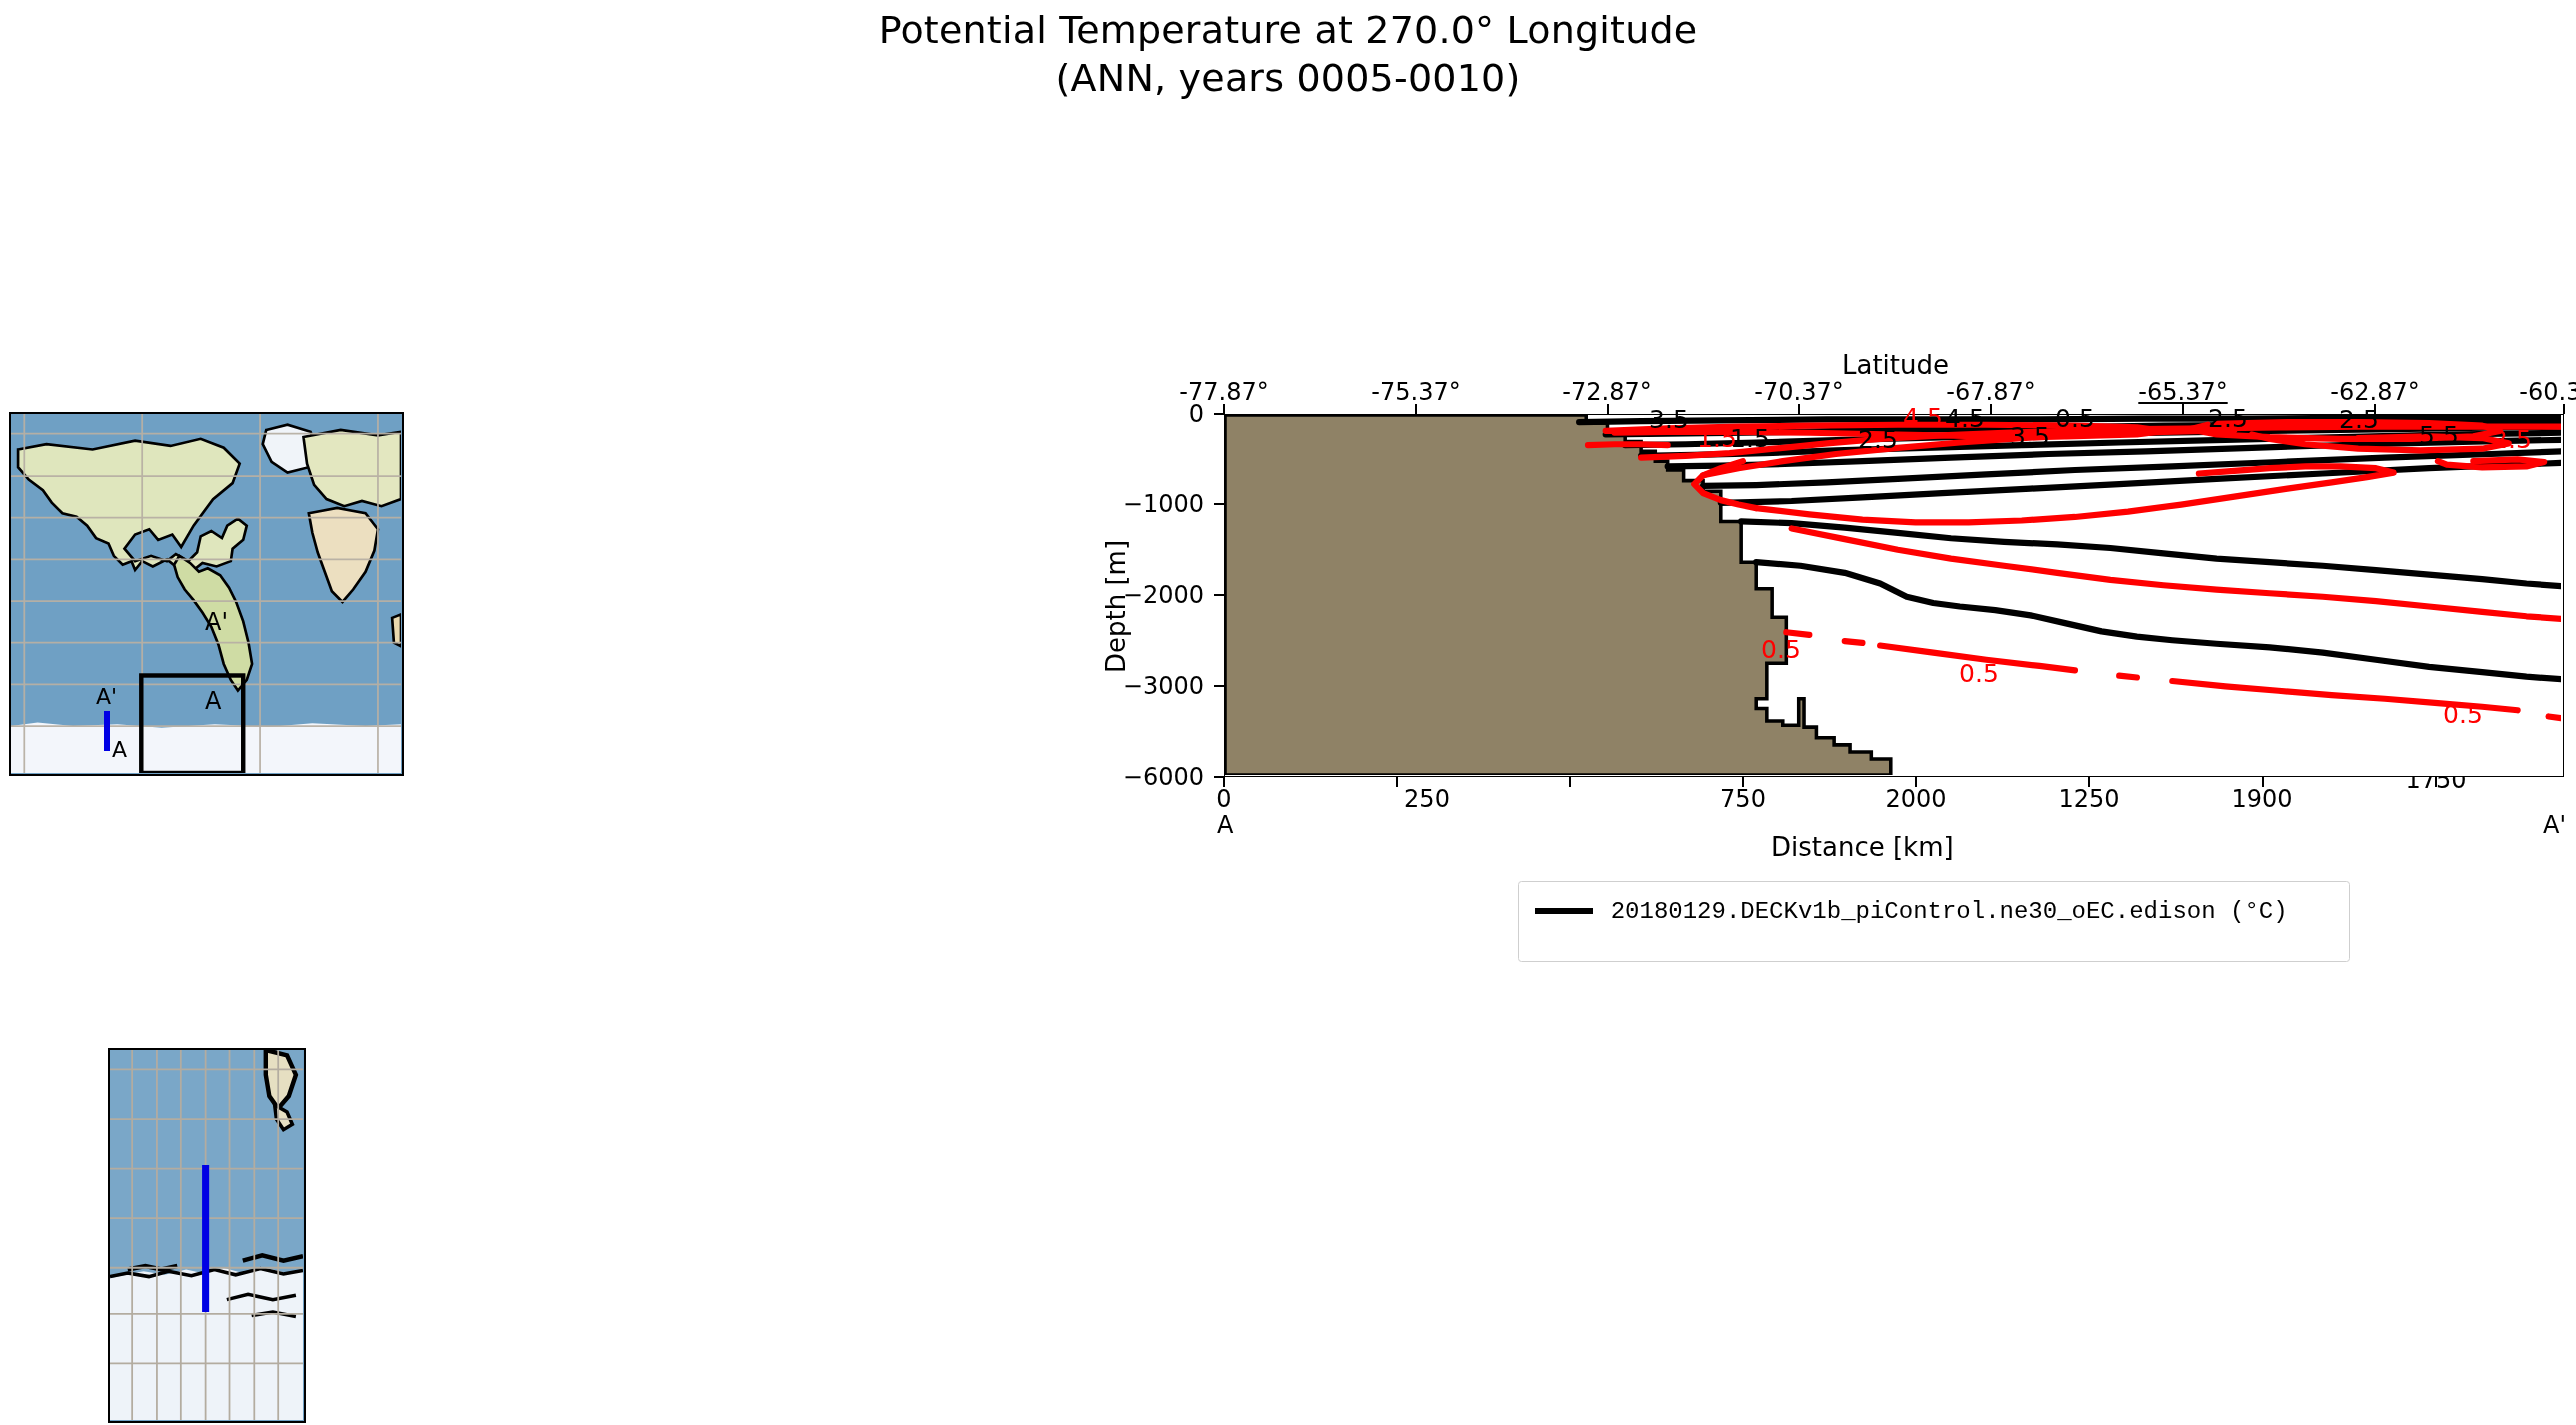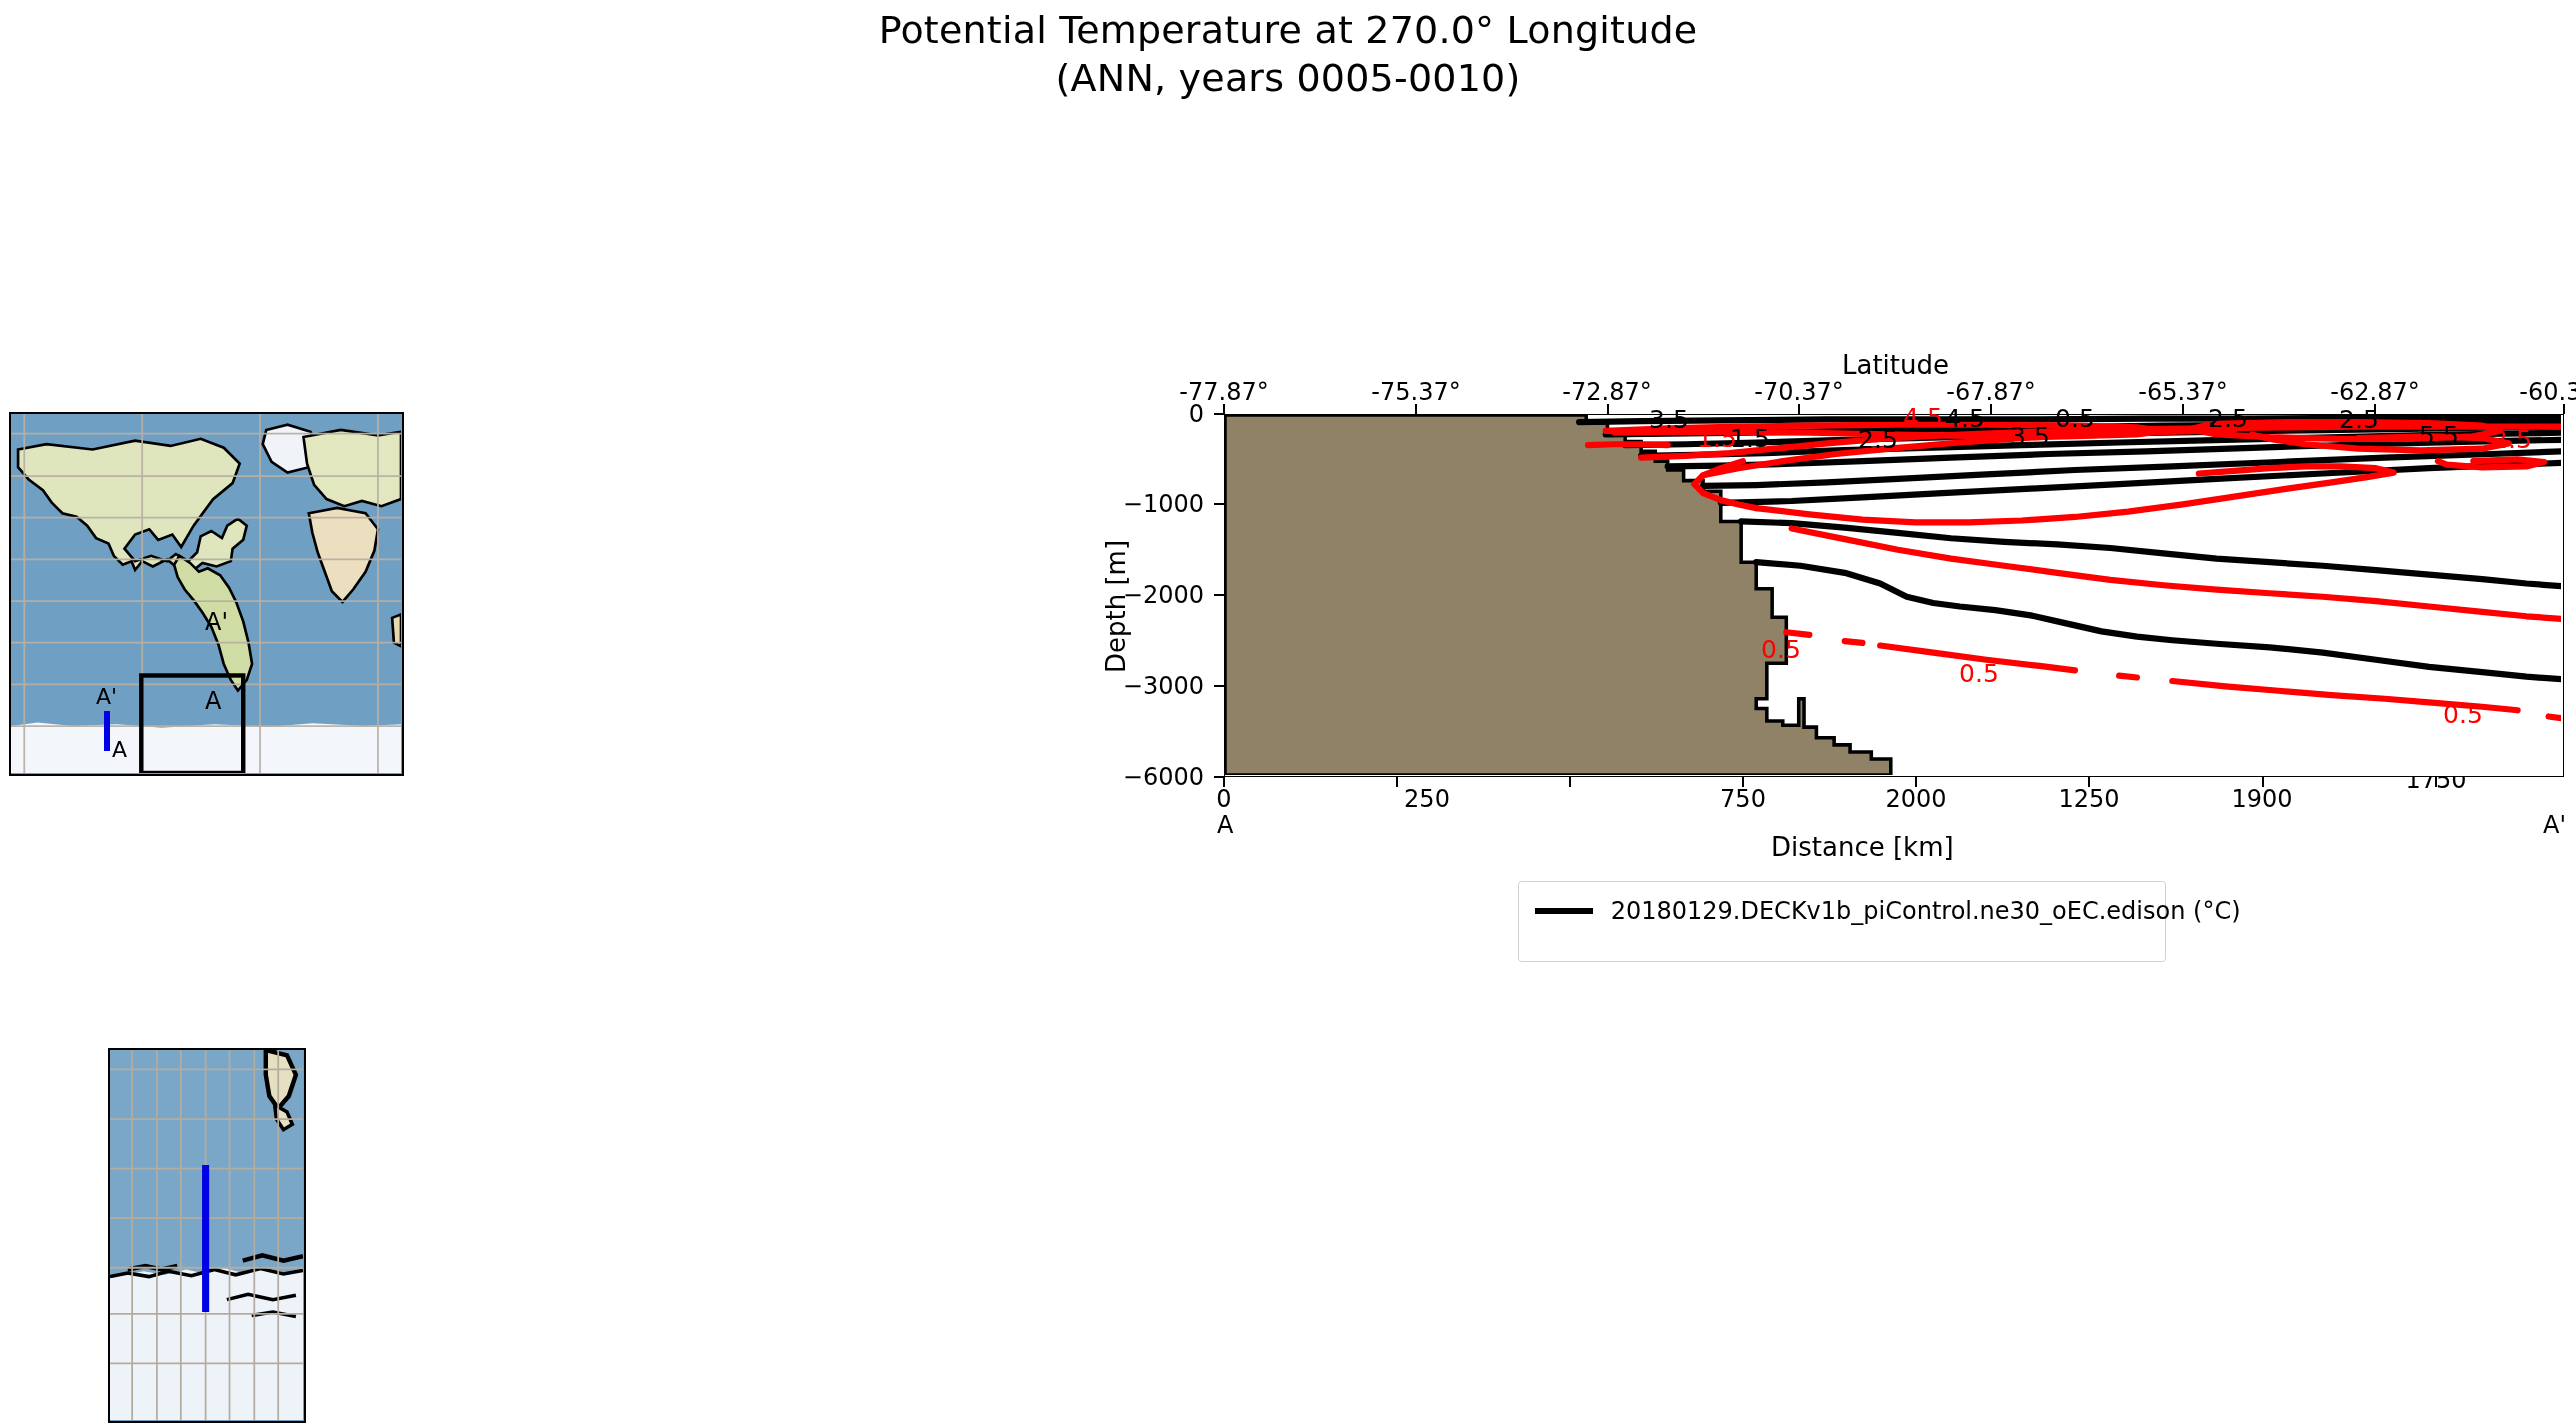--- a/index.html
+++ b/index.html
@@ -137,21 +137,21 @@
 <div id="plot-wrap" style="left:0;top:0;width:2576px;height:1426px;">
 
   <div class="axtitle" style="left:1842px;top:350px;">Latitude</div>
 
   <div id="top-ticklabels">
       <div class="ticklab" style="left: 1224px; top: 378px; transform: translateX(-50%);">-77.87°</div>
       <div class="ticklab" style="left: 1416px; top: 378px; transform: translateX(-50%);">-75.37°</div>
       <div class="ticklab" style="left: 1607px; top: 378px; transform: translateX(-50%);">-72.87°</div>
       <div class="ticklab" style="left: 1799px; top: 378px; transform: translateX(-50%);">-70.37°</div>
       <div class="ticklab" style="left: 1991px; top: 378px; transform: translateX(-50%);">-67.87°</div>
-      <div class="ticklab" style="left: 2183px; top: 378px; transform: translateX(-50%);">-65.37°</div>
+      <div class="ticklab" style="left: 2183px; top: 378px; transform: translateX(-50%); text-decoration: underline;">-65.37°</div>
       <div class="ticklab" style="left: 2375px; top: 378px; transform: translateX(-50%);">-62.87°</div>
       <div class="ticklab" style="left: 2564px; top: 378px; transform: translateX(-50%);">-60.37°</div>
     </div>
   <div id="top-tickmarks">
       <div class="tickmark" style="left: 1223px; top: 404px; width: 1.8px; height: 9.7px;"></div>
       <div class="tickmark" style="left: 1415px; top: 404px; width: 1.8px; height: 9.7px;"></div>
       <div class="tickmark" style="left: 1607px; top: 404px; width: 1.8px; height: 9.7px;"></div>
       <div class="tickmark" style="left: 1798px; top: 404px; width: 1.8px; height: 9.7px;"></div>
       <div class="tickmark" style="left: 1990px; top: 404px; width: 1.8px; height: 9.7px;"></div>
       <div class="tickmark" style="left: 2182px; top: 404px; width: 1.8px; height: 9.7px;"></div>
@@ -295,20 +295,20 @@
       <div class="clab" style="left: 2463px; top: 714px; color: rgb(255, 0, 0); transform: translate(-50%, -50%);">0.5</div>
     </div>
 
   <div class="axtitle" style="left:1771px;top:832px;">Distance [km]</div>
 
   <div id="ylabel" style="left:1101px;top:673px;">Depth [m]</div>
 
   <div class="ticklab" style="left:1217px;top:811px;">A</div>
   <div class="ticklab" style="left:2543px;top:811px;">A'</div>
 
-  <div id="legend" style="left:1518px;top:881px;width:648px;height:81px;">
+  <div id="legend" style="left:1518px;top:881px;width:832px;height:81px;font-family:Liberation Mono, monospace;">
     <div class="leg-row">
       <span class="leg-swatch" style="border-top-color:#000;"></span>
       <span class="leg-text">20180129.DECKv1b_piControl.ne30_oEC.edison (°C)</span>
     </div>
   </div>
 </div>
 
 
 </body></html>

